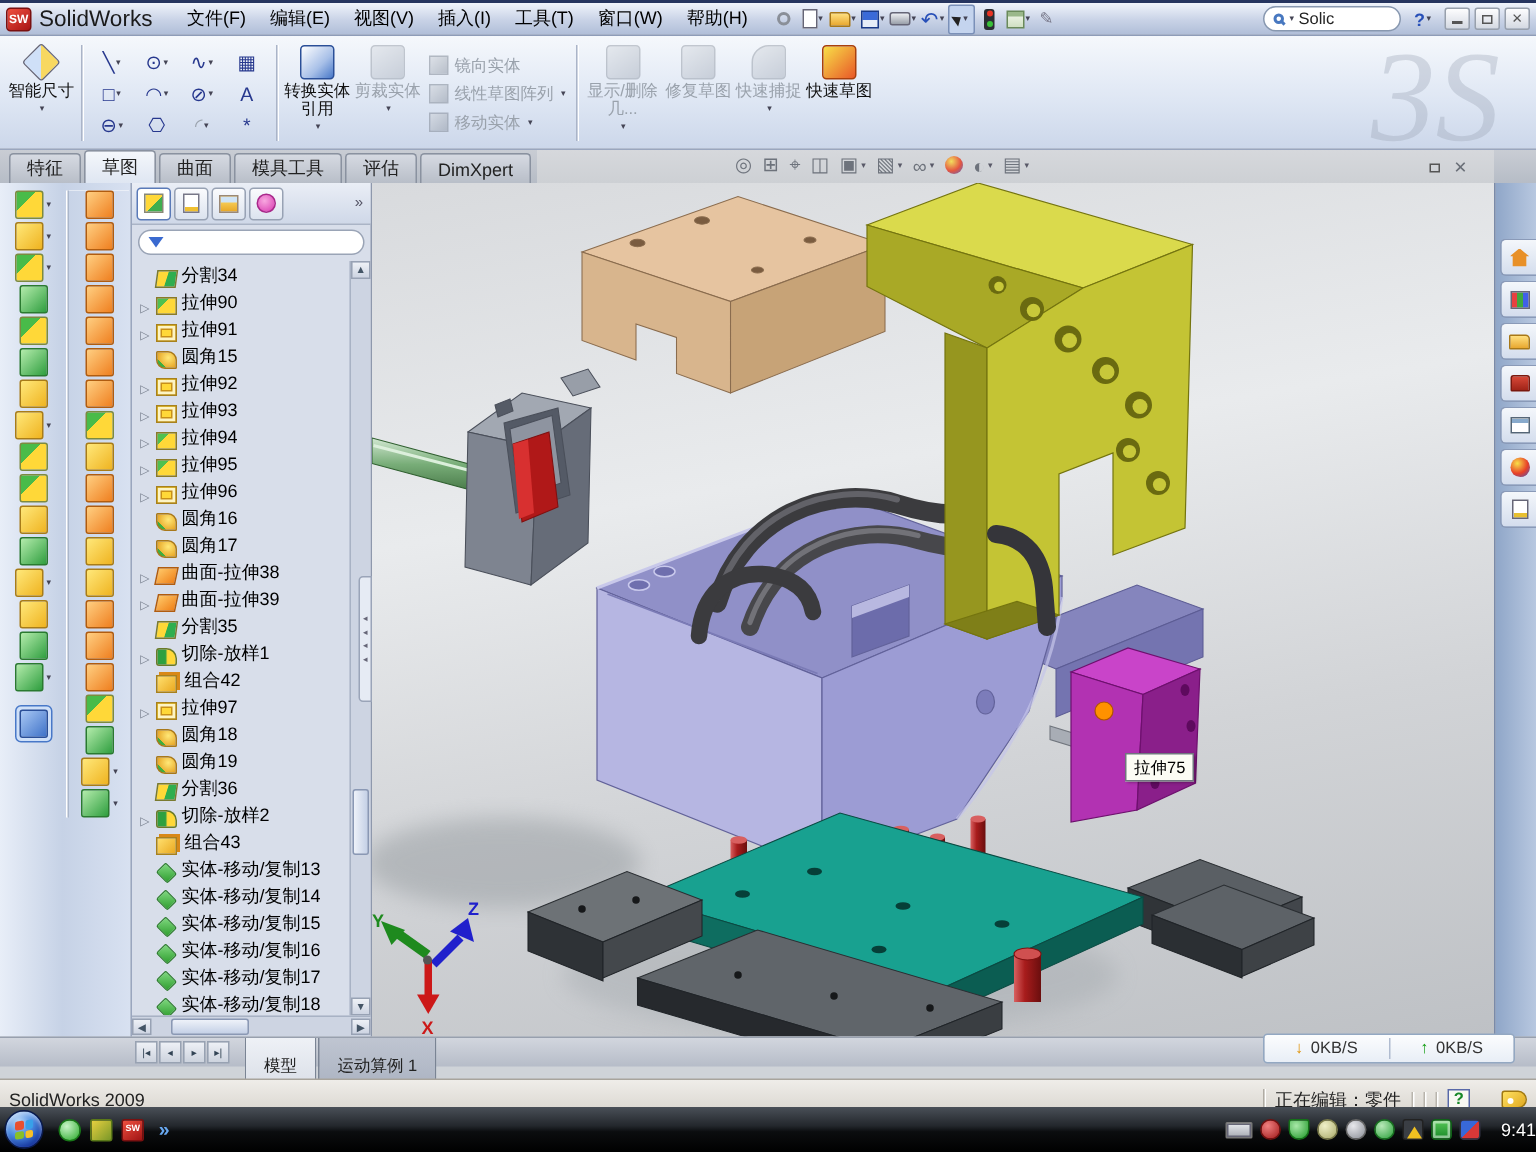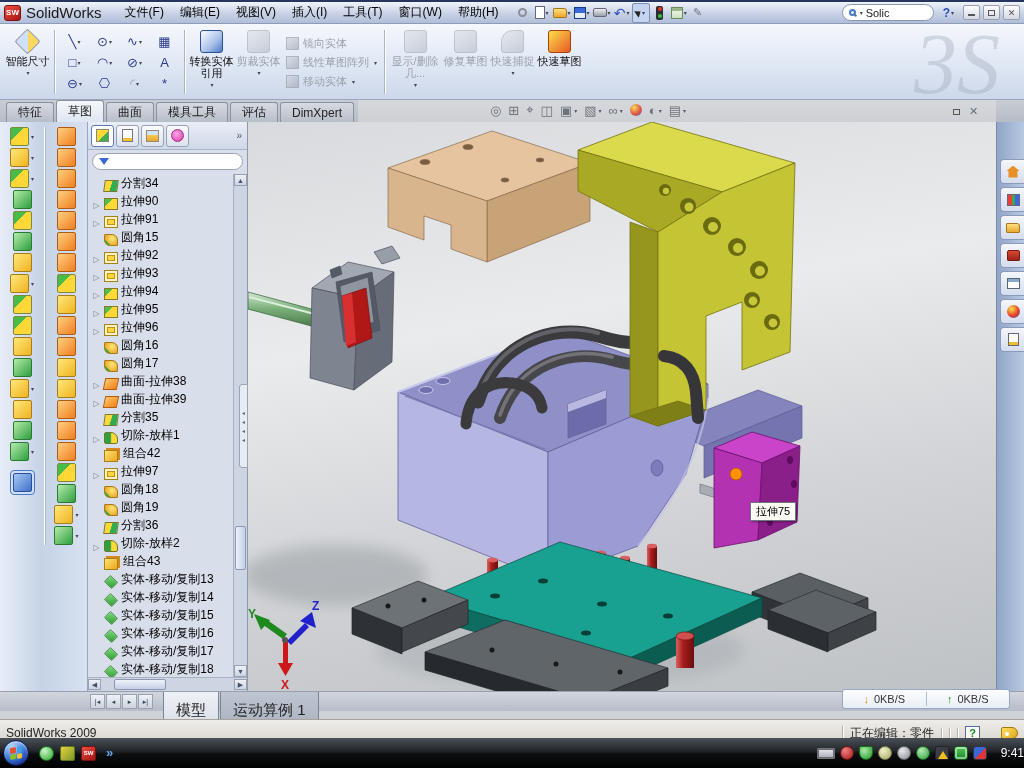--- a/index.html
+++ b/index.html
@@ -146,21 +146,21 @@
 .pi-palette{width:13px;height:11px;background:#fff;border:1px solid #567;box-shadow:inset 0 3px 0 #88aacc}
 .pi-sphere{width:13px;height:13px;border-radius:50%;background:radial-gradient(circle at 35% 30%,#f8e048,#e84028 55%,#3858c8)}
 .pi-props{width:11px;height:13px;background:#fff;border:1px solid #667;box-shadow:inset 0 -3px 0 #e8c030}
 
 #doc-tabbar{position:absolute;left:0;top:691px;width:1024px;height:20px;
   background:linear-gradient(#d2d6de,#b6bcc8);border-top:1px solid #98a0ae;display:flex;align-items:center}
 #nav-btns{display:flex;gap:1px;margin-left:90px}
 .nav-btn{width:15px;height:15px;font-size:7px;background:linear-gradient(#eef1f6,#cdd3de);
   border:1px solid #98a2b2;display:flex;align-items:center;justify-content:center;color:#345;white-space:nowrap}
 #doc-tabs{display:flex;gap:1px;margin-left:10px;height:100%;align-items:stretch}
-.dtab{padding:18px 12px;font-size:15px;display:flex;align-items:center;border:1px solid #7a8494;border-top:none;
+.dtab{padding:18px 12px;font-size:11px;display:flex;align-items:center;border:1px solid #7a8494;border-top:none;
   background:linear-gradient(#bfc5d1,#a9b1c0);color:#222;border-radius:0 0 3px 3px}
 .dtab.active{background:linear-gradient(#eef1f6,#d8dde6)}
 
 #net-overlay{position:absolute;left:842px;top:689px;width:168px;height:20px;background:linear-gradient(#fcfdfe,#e8eef6);
   border:1px solid #93a8c2;border-radius:3px;display:flex;align-items:center;font-size:11px;color:#333;z-index:5}
 .net-cell{flex:1;display:flex;align-items:center;justify-content:center;gap:5px}
 .net-div{width:1px;height:14px;background:#b0bcd0}
 .arr-down{color:#e09000;font-weight:bold}
 .arr-up{color:#18a018;font-weight:bold}
 

